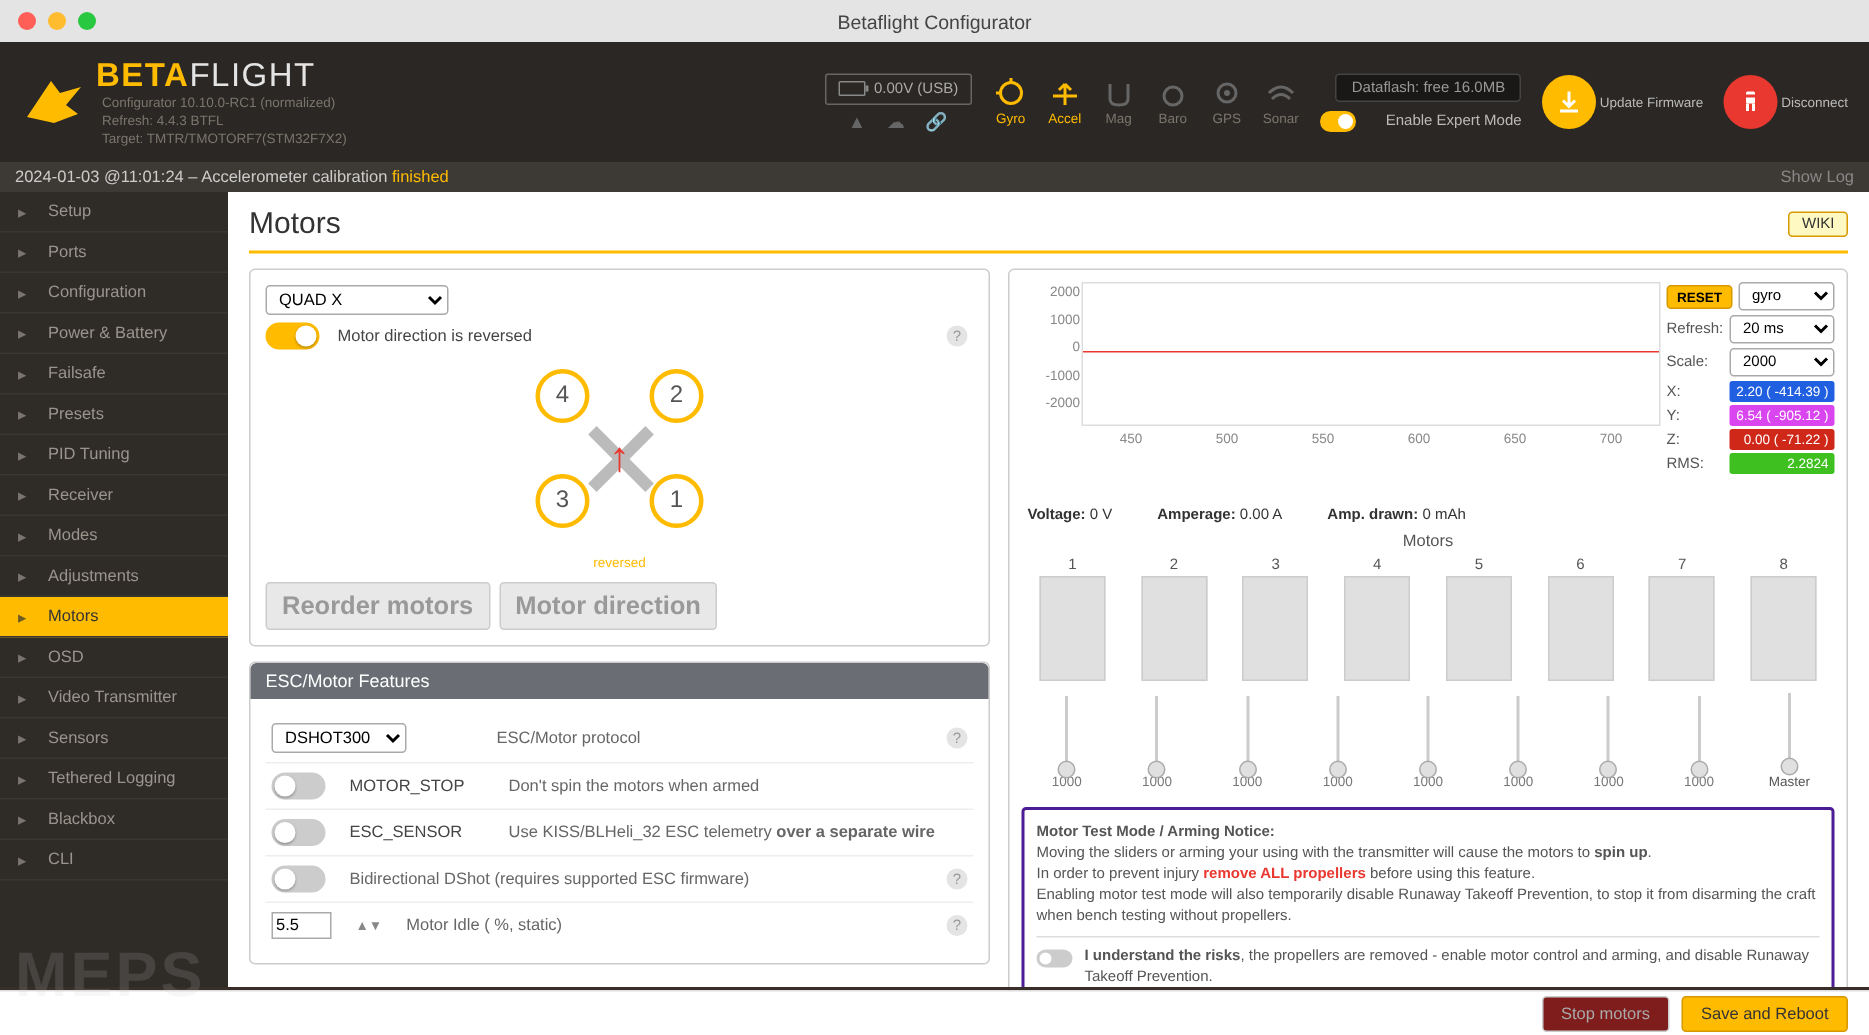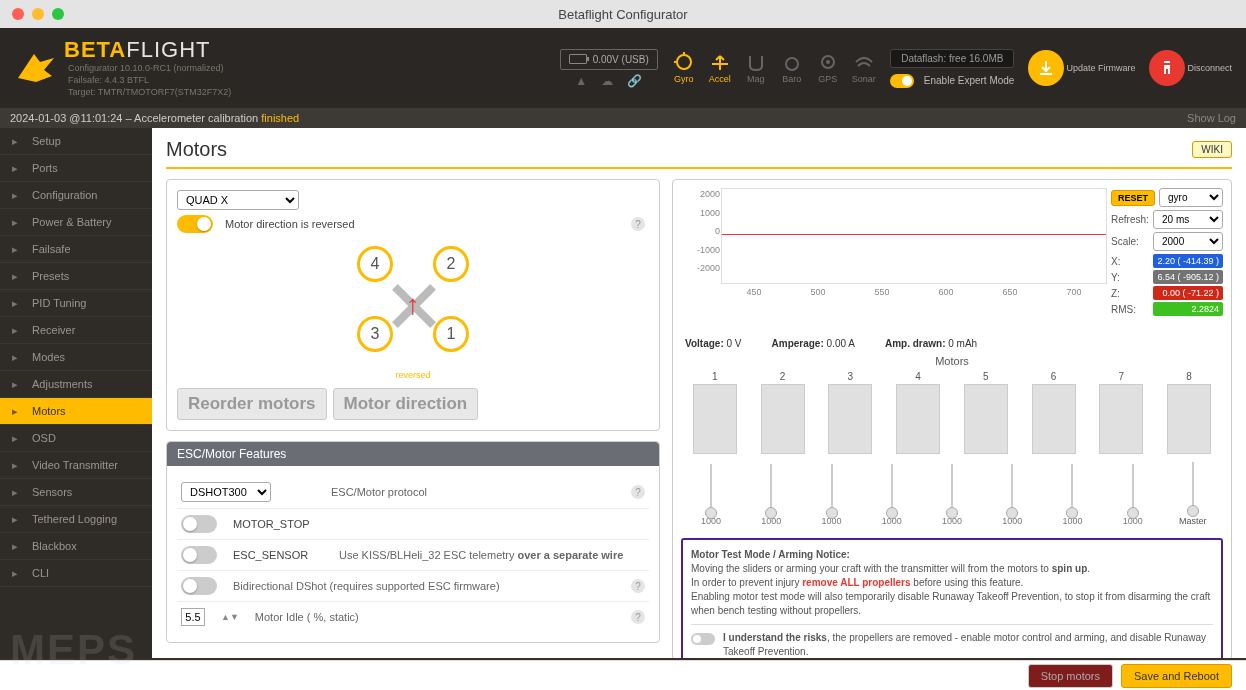--- a/index.html
+++ b/index.html
@@ -24,21 +24,21 @@
 .batt-icon::after { content: ''; position: absolute; right: -3px; top: 2px; width: 2px; height: 4px; background: #888; }
 .warn-row { display: flex; gap: 14px; margin-top: 4px; font-size: 12px; color: #666; }
 .batt-stack { display: flex; flex-direction: column; align-items: center; }
 
 .sensor-icons { display: flex; gap: 12px; }
 .sensor { display: flex; flex-direction: column; align-items: center; gap: 2px; font-size: 9px; color: #7a756c; }
 .sensor.active { color: #ffbb00; }
 .sensor svg { width: 24px; height: 20px; }
 
 .dataflash { background: #1a1816; border: 1px solid #444; color: #999; font-size: 10px; padding: 3px 10px; border-radius: 3px; }
-.expert-toggle { display: flex; align-items: center; gap: 10px; color: #bbb; font-size: 10px; }
+.expert-toggle { display: flex; align-items: center; gap: 20px; color: #bbb; font-size: 10px; }
 .toggle { width: 24px; height: 14px; background: #ffbb00; border-radius: 7px; position: relative; }
 .toggle::after { content: ''; position: absolute; width: 10px; height: 10px; background: #fff; border-radius: 50%; top: 2px; left: 12px; }
 
 .hdr-btn { display: flex; flex-direction: row; align-items: center; gap: 2px; color: #bbb; font-size: 9px; }
 .hdr-btn .circle { width: 36px; height: 36px; border-radius: 50%; display: flex; align-items: center; justify-content: center; }
 .update .circle { background: #ffbb00; }
 .disconnect .circle { background: #e8382f; }
 
 .logbar { background: #3d3a35; color: #ccc; font-size: 11px; padding: 4px 10px; display: flex; justify-content: space-between; }
 .logbar .finished { color: #ffbb00; }
@@ -80,37 +80,37 @@
 .reversed-label { text-align: center; font-size: 9px; color: #ffbb00; }
 
 .btn-sm { background: #e8e8e8; border: 1px solid #ccc; color: #999; padding: 5px 10px; font-size: 17px; border-radius: 3px; font-weight: bold; }
 
 .proto-sel { width: 90px; }
 .frow { display: flex; align-items: center; gap: 16px; padding: 6px 4px; border-top: 1px solid #eee; position: relative; font-size: 11px; }
 .frow:first-child { border-top: none; }
 .fname { width: 90px; color: #444; }
 .fdesc { color: #666; flex: 1; }
 .fdesc strong { font-weight: 700; }
-.numbox { width: 24px; border: 1px solid #aaa; padding: 2px; text-align: center; font-size: 11px; }
+.numbox { width: 40px; border: 1px solid #aaa; padding: 2px; font-size: 11px; }
 
 .rpanel { border: 1px solid #ccc; border-radius: 4px; padding: 8px; }
 .graph-controls { display: flex; align-items: flex-start; gap: 4px; font-size: 10px; margin-bottom: 6px; }
 .graph-box { flex: 1; height: 96px; border: 1px solid #ddd; background: #fff; position: relative; }
 .gaxis { position: absolute; left: -32px; top: 0; bottom: 10px; width: 30px; display: flex; flex-direction: column; justify-content: space-between; font-size: 9px; color: #888; text-align: right; }
 .gxaxis { position: absolute; bottom: -14px; left: 0; right: 0; display: flex; justify-content: space-around; font-size: 9px; color: #888; }
 .gline { position: absolute; left: 0; right: 0; height: 1px; background: #e8382f; top: 48%; }
 .ctrls { width: 112px; }
 .crow { display: flex; align-items: center; gap: 4px; margin-bottom: 3px; }
 .crow label { width: 38px; color: #555; }
 .crow select { flex: 1; font-size: 10px; }
 .reset-btn { background: #ffbb00; font-size: 9px; font-weight: 700; padding: 2px 6px; border: 1px solid #d89800; border-radius: 3px; }
 .valline { display: flex; align-items: center; gap: 4px; margin-bottom: 2px; }
 .valline label { width: 38px; color: #555; }
 .valbox { flex: 1; text-align: right; color: #fff; font-size: 9px; padding: 2px 4px; border-radius: 2px; }
-.vblue { background: #2060e0; } .vgreen { background: #737373; } .vred { background: #d02818; } .vlime { background: #3ec020; }
+.vblue { background: #2060e0; } .vgreen { background: #d946ef; } .vred { background: #d02818; } .vlime { background: #3ec020; }
 
 .telemetry { display: flex; gap: 30px; font-size: 10px; margin: 20px 4px 6px; }
 .telemetry b { font-weight: 700; }
 
 .mtitle { text-align: center; font-size: 11px; color: #555; margin-top: 4px; }
 .motorbars { display: flex; gap: 4px; padding: 4px 2px; }
 .mbar-col { flex: 1; display: flex; flex-direction: column; align-items: center; gap: 2px; }
 .mbar-col .num { font-size: 10px; color: #555; }
 .mbar { width: 44px; height: 70px; background: #e0e0e0; border: 1px solid #ccc; }
 
@@ -152,21 +152,21 @@
 <div class="header">
   <div class="logo">
     <div class="logo-icon">
       <svg viewBox="0 0 44 40">
           <path d="M4 30 L20 6 L26 14 L40 10 L30 22 L38 28 L22 34 Z" fill="#ffbb00"></path>
         </svg>
     </div>
     <div>
       <div class="logo-text"><span class="logo-beta">BETA</span><span class="logo-flight">FLIGHT</span></div>
       <div class="fwinfo">Configurator 10.10.0-RC1 (normalized)</div>
-      <div class="fwinfo">Failsafe: 4.4.3 BTFL</div>
+      <div class="fwinfo">Refresh: 4.4.3 BTFL</div>
       <div class="fwinfo">Target: TMTR/TMOTORF7(STM32F7X2)</div>
     </div>
   </div>
   <div class="header-right">
     <div class="batt-stack">
       <div class="battery-box">
         <div class="batt-icon"></div>
         <span>0.00V (USB)</span>
       </div>
       <div class="warn-row">
@@ -359,20 +359,21 @@
           <div class="phdr">ESC/Motor Features</div>
           <div class="pbody">
             <div class="frow">
               <select class="proto-sel"><option>DSHOT300</option></select>
               <span class="fdesc" style="margin-left:44px">ESC/Motor protocol</span>
               <div class="help-icon">?</div>
             </div>
             <div class="frow">
               <div class="switch off"></div>
               <span class="fname">MOTOR_STOP</span>
+              <span class="fdesc">Don't spin the motors when armed</span>
             </div>
             <div class="frow">
               <div class="switch off"></div>
               <span class="fname">ESC_SENSOR</span>
               <span class="fdesc"><span>Use KISS/BLHeli_32 ESC telemetry </span><strong>over a separate wire</strong></span>
             </div>
             <div class="frow">
               <div class="switch off"></div>
               <span class="fdesc">Bidirectional DShot (requires supported ESC firmware)</span>
               <div class="help-icon">?</div>
@@ -533,21 +534,21 @@
               <div class="sl-col">
                 <div class="sl-track">
                   <div class="sl-thumb"></div>
                 </div>
                 <div class="master-lbl">Master</div>
               </div>
             </div>
 
           <div class="notice">
             <b>Motor Test Mode / Arming Notice:</b><br>
-            <span>Moving the sliders or arming your craft with the transmitter will from the motors to </span><b>spin up</b>.<br>
+            <span>Moving the sliders or arming your using with the transmitter will cause the motors to </span><b>spin up</b>.<br>
             <span>In order to prevent injury </span><span class="red">remove ALL propellers</span><span> before using this feature.</span><br>
             <span>Enabling motor test mode will also temporarily disable Runaway Takeoff Prevention, to stop it from disarming the craft when bench testing without propellers.</span>
             <div class="hr"></div>
             <div class="ack">
               <div class="small-sw"></div>
               <div><b>I understand the risks</b><span>, the propellers are removed - enable motor control and arming, and disable Runaway Takeoff Prevention.</span></div>
             </div>
           </div>
         </div>
       </div>

